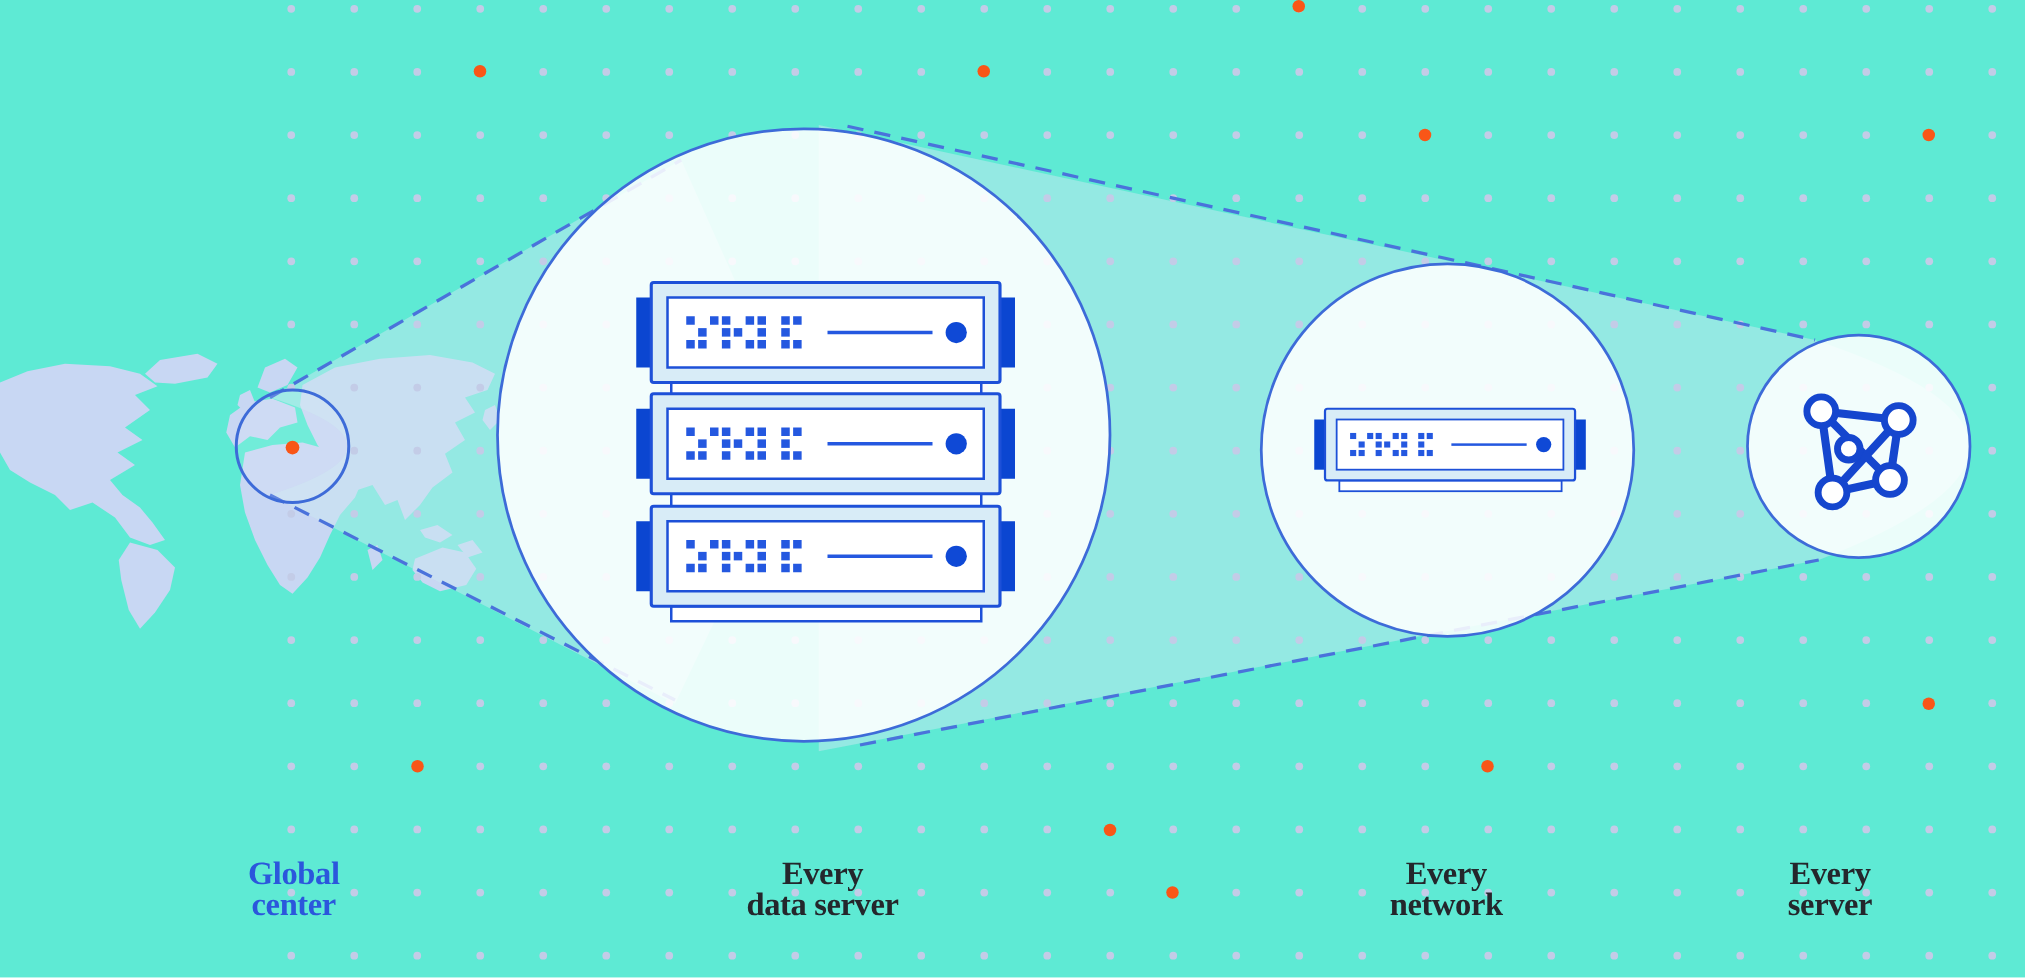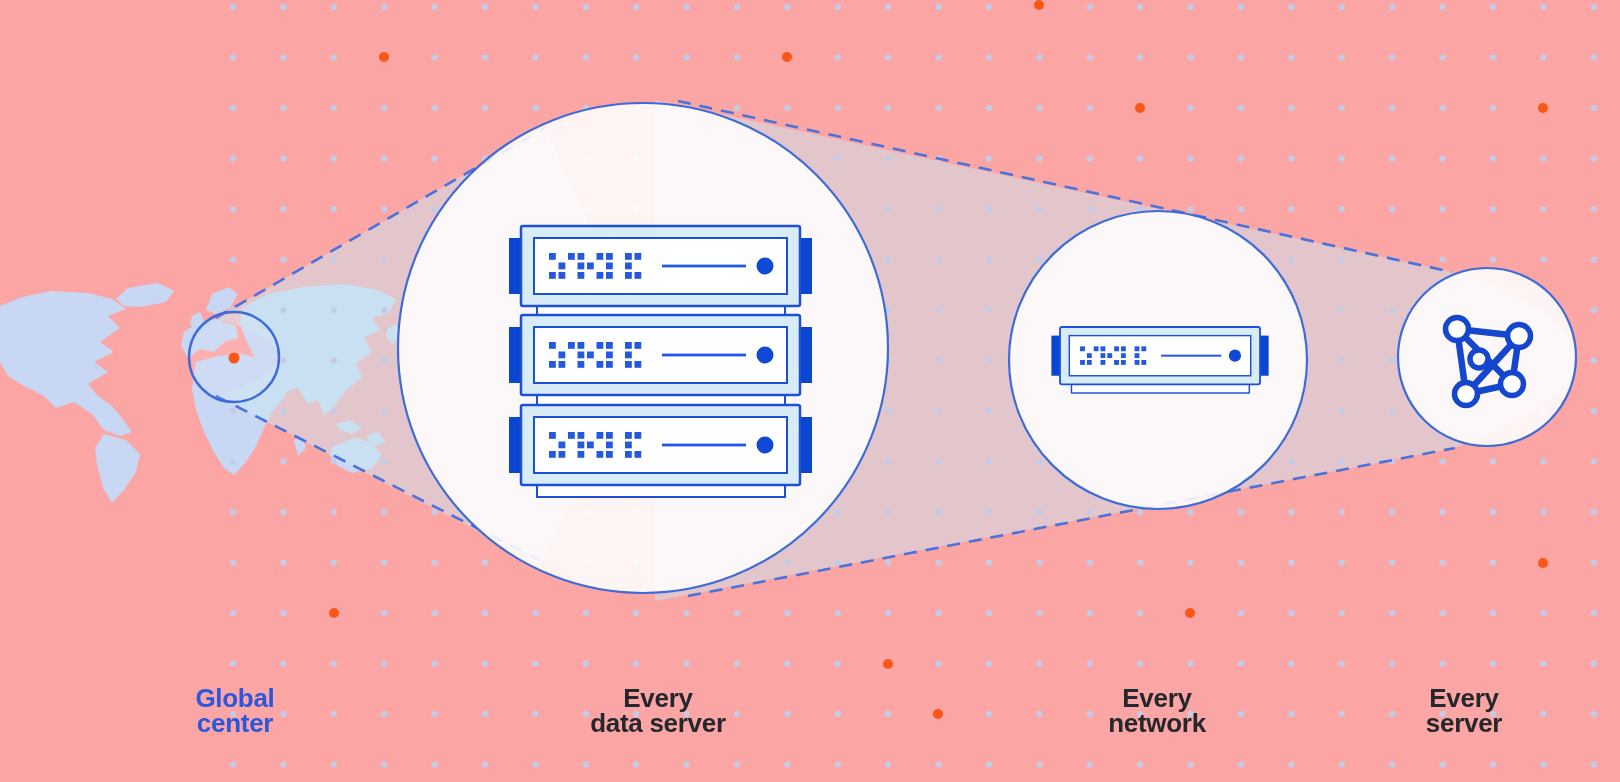--- a/index.html
+++ b/index.html
@@ -1,21 +1,21 @@
 <!DOCTYPE html>
 <html><head>
 <meta charset="utf-8">
 <style>
   html,body{margin:0;padding:0;background:#ffffff;}
   .stage{
     position:relative;
     width:1620px;height:782px;
-    background:#fca5a5;
+    background:#5eead4;
     overflow:hidden;
-    font-family:Liberation Sans, sans-serif;
+    font-family:Liberation Serif, serif;
   }
   .stage svg{position:absolute;left:0;top:0;}
   .caption{
     position:absolute;
     transform:translateX(-50%);
     text-align:center;
     font-weight:bold;
     font-size:26px;
     line-height:25px;
     letter-spacing:-0.3px;

